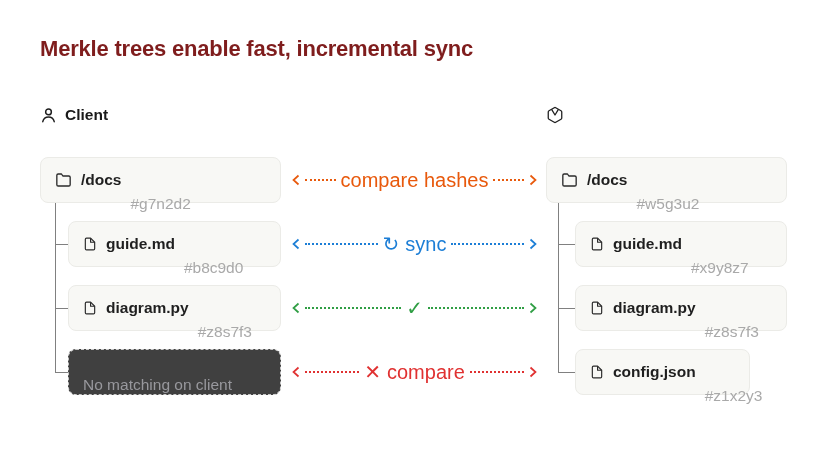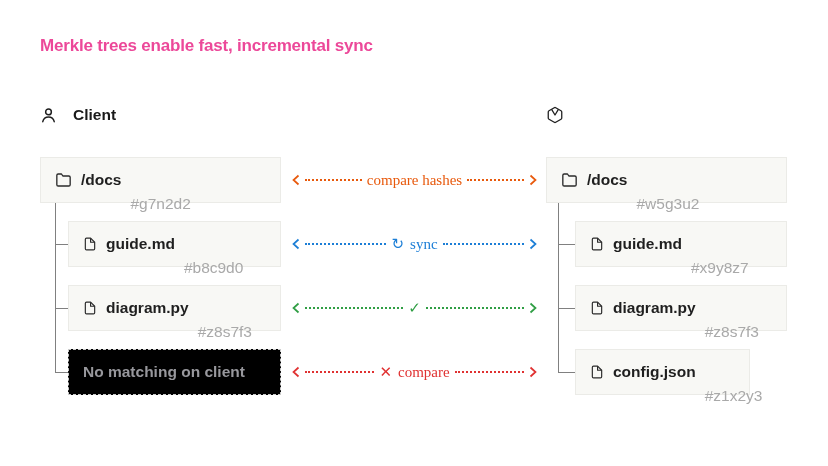--- a/index.html
+++ b/index.html
@@ -6,48 +6,47 @@
   .canvas{
     position:relative;
     width:828px;height:466px;
     background:#ffffff;
     font-family:"Liberation Sans", sans-serif;
     color:#1a1a1a;
     overflow:hidden;
   }
   .title{
     position:absolute;left:40px;top:36px;
-    font-size:17px;font-weight:700;color:#ec4899;letter-spacing:-0.2px;
+    font-size:22px;font-weight:700;color:#7f1d1d;letter-spacing:-0.2px;
   }
   .col-header{
     position:absolute;top:103px;height:24px;
-    display:flex;align-items:center;gap:16px;
+    display:flex;align-items:center;gap:8px;
     font-size:15.5px;font-weight:700;color:#191919;
   }
   .col-header .hicon{display:flex;align-items:center;color:#1f1f1f;}
   .node{
     position:absolute;height:46px;box-sizing:border-box;
-    background:#f8f8f5;border:1px solid #ebebe7;border-radius:0;
+    background:#f8f8f5;border:1px solid #ebebe7;border-radius:8px;
     display:flex;align-items:center;gap:9px;padding:0 14px;
     font-size:15.5px;white-space:nowrap;
   }
   .node .nicon{display:flex;align-items:center;color:#2a2a2a;flex:0 0 auto;}
   .node .fname{color:#1f1f1f;font-weight:600;}
   .node .fhash{color:#a9a9a9;font-weight:400;margin-top:48px;}
   .node.dashed{
-    background:#000000;border:1.5px dashed #c9c9c9;
-    color:#98989d;font-weight:700;
+    background:#404040;border:1.5px dashed #c9c9c9;
+    color:#98989d;font-weight:400;align-items:flex-end;
   }
   .vline{position:absolute;width:0;border-left:1.5px solid #808080;}
   .hstub{position:absolute;height:0;border-top:1.5px solid #808080;}
   .arrow-row{
     position:absolute;left:292px;width:245px;
     display:flex;align-items:center;
-    font-size:15px;
-    font-family:Liberation Serif, serif;
+    font-size:20px;
   }
   .dots{flex:1 1 auto;height:0;border-top:2px dotted currentColor;margin:0 5px;}
   .chev{flex:0 0 auto;display:block;}
   .alabel{flex:0 0 auto;display:flex;align-items:center;gap:6px;white-space:nowrap;}
   .alabel .two-line{text-align:center;line-height:19px;}
 </style>
 </head>
 <body>
 
 <div class="canvas">

